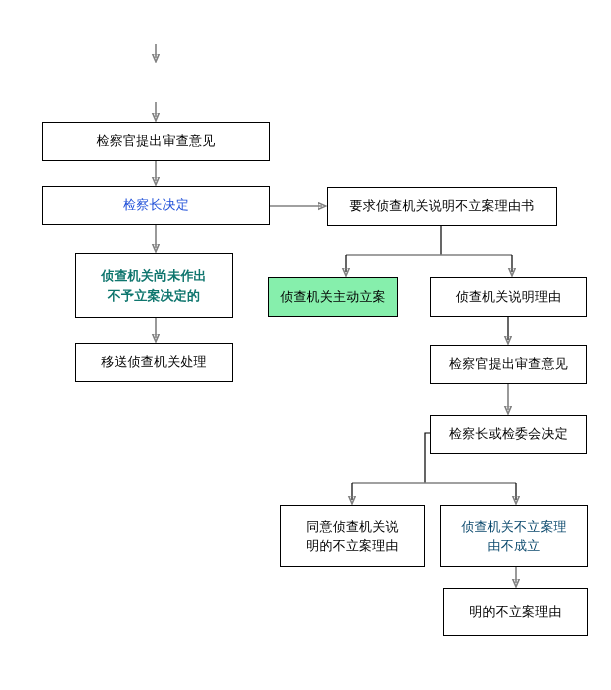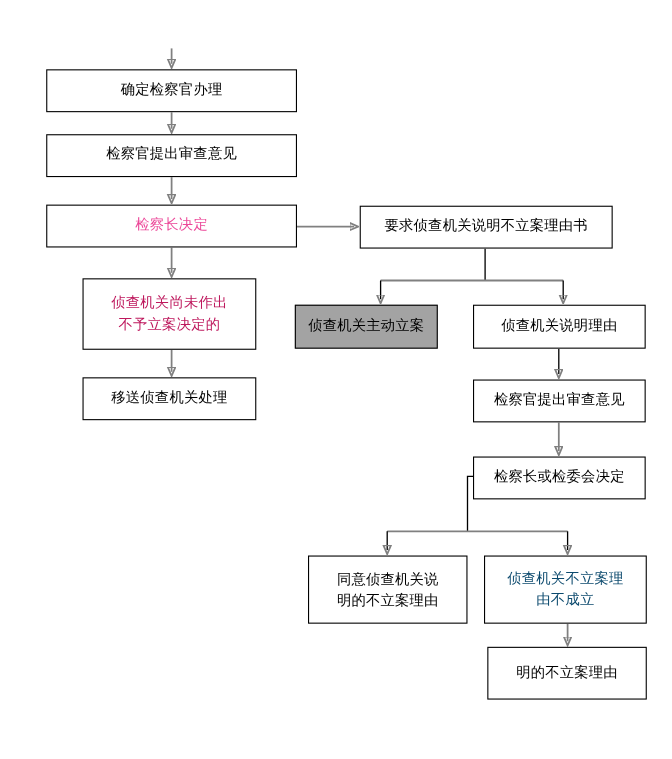--- a/index.html
+++ b/index.html
@@ -85,30 +85,29 @@
     <line x1="508" y1="384" x2="508" y2="410" marker-end="url(#ah)" stroke="#808080"></line>
 
     <polyline class="dark" points="430,433 425,433 425,483"></polyline>
     <polyline points="352,483 516,483" stroke="#808080"></polyline>
     <line class="dark" x1="352" y1="483" x2="352" y2="500" marker-end="url(#ah)"></line>
     <line class="dark" x1="516" y1="483" x2="516" y2="500" marker-end="url(#ah)"></line>
 
     <line x1="516" y1="567" x2="516" y2="583" marker-end="url(#ah)" stroke="#808080"></line>
   </svg>
 
-  <div class="node" style="left: 42px; top: 63px; width: 228px; height: 39px; border-color: rgb(0, 0, 0); background: rgb(255, 255, 255); color: rgb(0, 0, 0);">确定检察官办理</div>
   <div class="node" style="left: 42px; top: 122px; width: 228px; height: 39px; border-color: rgb(0, 0, 0); background: rgb(255, 255, 255); color: rgb(0, 0, 0);">检察官提出审查意见</div>
-  <div class="node" style="left: 42px; top: 186px; width: 228px; height: 39px; border-color: rgb(0, 0, 0); background: rgb(255, 255, 255); color: #ec4899;">检察长决定</div>
-  <div class="node two-line" style="left: 75px; top: 253px; width: 158px; height: 65px; border-color: rgb(0, 0, 0); background: rgb(255, 255, 255); color: #be185d;">侦查机关尚未作出
+  <div class="node" style="left: 42px; top: 186px; width: 228px; height: 39px; border-color: rgb(0, 0, 0); background: rgb(255, 255, 255); color: #1d4ed8;">检察长决定</div>
+  <div class="node two-line" style="left: 75px; top: 253px; width: 158px; height: 65px; border-color: rgb(0, 0, 0); background: rgb(255, 255, 255); color: #0f766e; font-weight: bold;">侦查机关尚未作出
 不予立案决定的</div>
   <div class="node" style="left: 75px; top: 343px; width: 158px; height: 39px; border-color: rgb(0, 0, 0); background: rgb(255, 255, 255); color: rgb(0, 0, 0);">移送侦查机关处理</div>
   <div class="node" style="left: 327px; top: 187px; width: 230px; height: 39px; border-color: rgb(0, 0, 0); background: rgb(255, 255, 255); color: rgb(0, 0, 0);">要求侦查机关说明不立案理由书</div>
-  <div class="node" style="left: 268px; top: 277px; width: 130px; height: 40px; border-color: rgb(0, 0, 0); background: #a3a3a3; color: rgb(0, 0, 0);">侦查机关主动立案</div>
+  <div class="node" style="left: 268px; top: 277px; width: 130px; height: 40px; border-color: rgb(0, 0, 0); background: #86efac; color: rgb(0, 0, 0);">侦查机关主动立案</div>
   <div class="node" style="left: 430px; top: 277px; width: 157px; height: 40px; border-color: rgb(0, 0, 0); background: rgb(255, 255, 255); color: rgb(0, 0, 0);">侦查机关说明理由</div>
   <div class="node" style="left: 430px; top: 345px; width: 157px; height: 39px; border-color: rgb(0, 0, 0); background: rgb(255, 255, 255); color: rgb(0, 0, 0);">检察官提出审查意见</div>
   <div class="node" style="left: 430px; top: 415px; width: 157px; height: 39px; border-color: rgb(0, 0, 0); background: rgb(255, 255, 255); color: rgb(0, 0, 0);">检察长或检委会决定</div>
-  <div class="node two-line" style="left: 280px; top: 505px; width: 145px; height: 62px; border-color: rgb(0, 0, 0); background: rgb(255, 255, 255); color: rgb(0, 0, 0); font-family: Liberation Serif, serif;">同意侦查机关说
+  <div class="node two-line" style="left: 280px; top: 505px; width: 145px; height: 62px; border-color: rgb(0, 0, 0); background: rgb(255, 255, 255); color: rgb(0, 0, 0);">同意侦查机关说
 明的不立案理由</div>
   <div class="node two-line" style="left: 440px; top: 505px; width: 148px; height: 62px; border-color: rgb(0, 0, 0); background: rgb(255, 255, 255); color: #0c4a6e;">侦查机关不立案理
 由不成立</div>
   <div class="node" style="left: 443px; top: 588px; width: 145px; height: 48px; border-color: rgb(0, 0, 0); background: rgb(255, 255, 255); color: rgb(0, 0, 0);">明的不立案理由</div>
 
 </div>
 
 </body></html>

